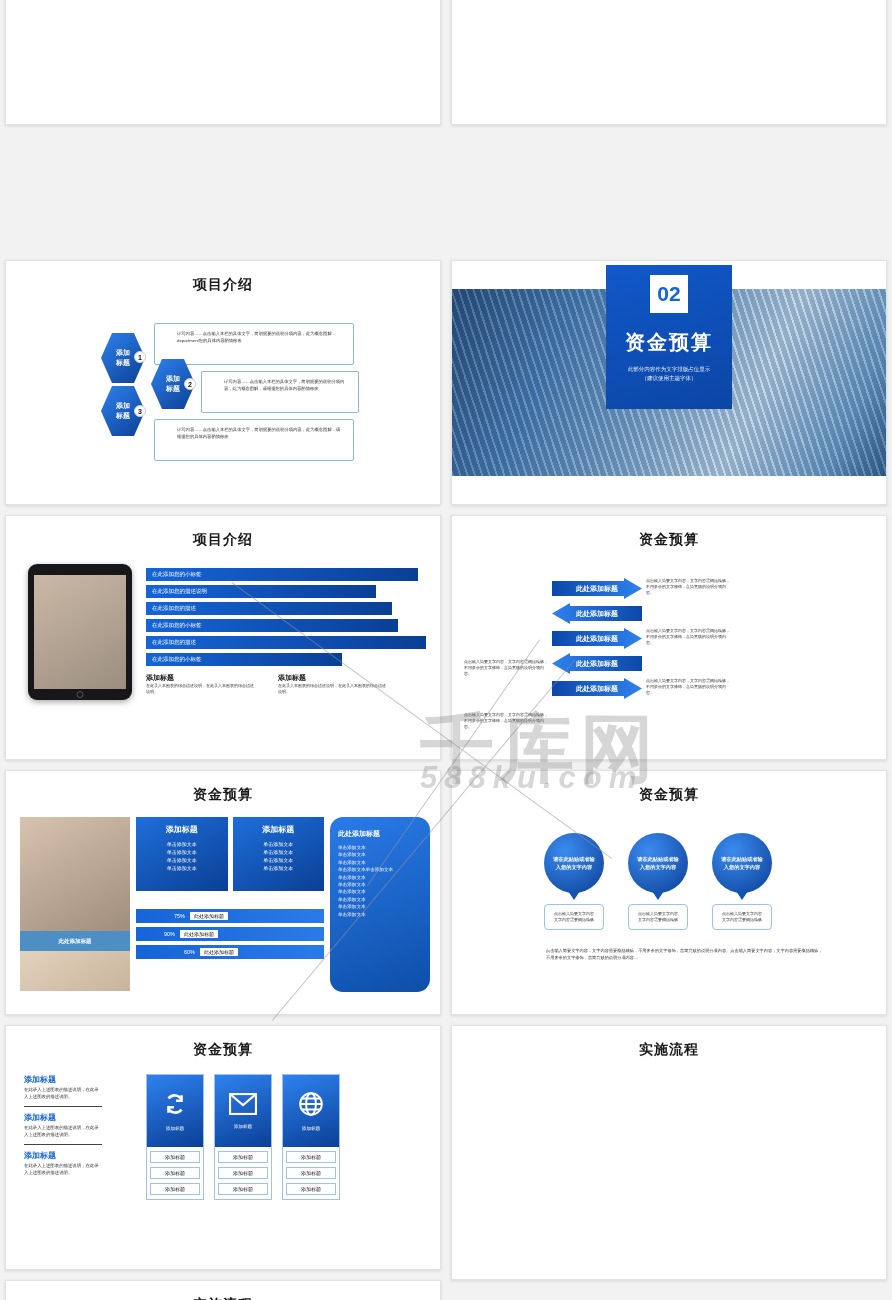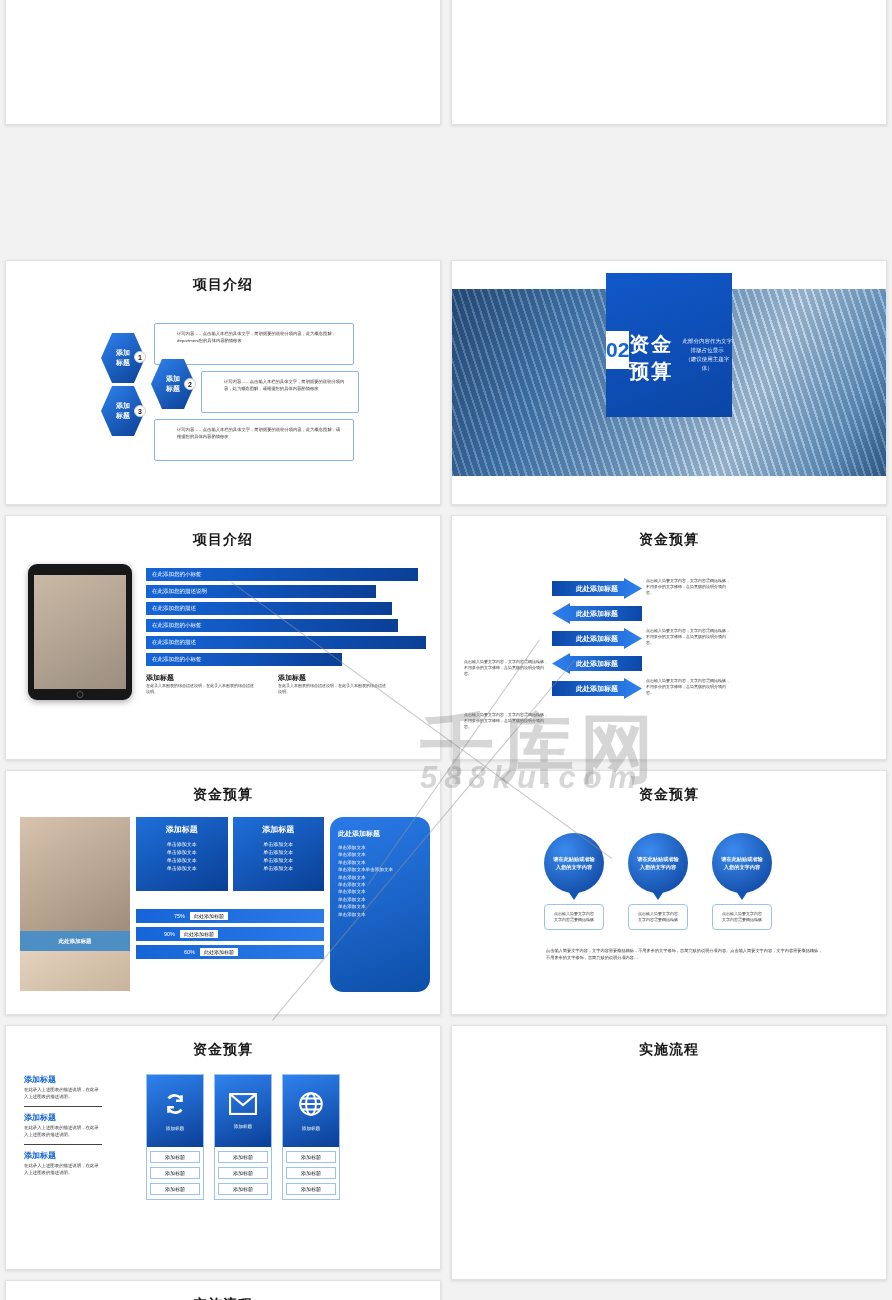--- a/index.html
+++ b/index.html
@@ -92,22 +92,22 @@
   .lefth{font-size:8px;font-weight:bold;color:#1565d8;}
   .leftp{font-size:4.4px;line-height:6.6px;color:#333;margin:2px 0 6px;}
   .hr{height:1px;background:#444;margin:4px 0 5px;}
 
   
   .cover{position:absolute;inset:0;background:#fff;}
   .coverimg{position:absolute;left:0;right:0;top:28px;bottom:28px;
             background:linear-gradient(115deg,#2a4f7c 0%,#4a7fb5 25%,#7fa8cd 48%,#bcd4e8 68%,#6e9ec9 88%,#35608f 100%);}
   .coverimg:before{content:"";position:absolute;inset:0;
     background:repeating-linear-gradient(72deg,rgba(255,255,255,.16) 0 2px,rgba(10,40,80,.22) 2px 7px);}
-  .covercard{position:absolute;left:50%;transform:translateX(-50%);top:12px;width:126px;height:144px;background:linear-gradient(160deg,#1158c9,#0b46a5);
-             display:flex;flex-direction:row;align-items:center;padding-top:10px;}
+  .covercard{position:absolute;left:50%;transform:translateX(-50%);top:4px;width:126px;height:144px;background:linear-gradient(160deg,#1158c9,#0b46a5);
+             display:flex;flex-direction:column;align-items:center;padding-top:10px;}
   .numbox{width:38px;height:38px;background:#fff;color:#1565d8;font-size:21px;font-weight:bold;display:flex;align-items:center;justify-content:center;}
   .covertitle{color:#fff;font-size:20px;font-weight:bold;margin-top:16px;letter-spacing:2px;}
   .coversub{color:#e7f0fb;font-size:5.5px;line-height:9px;text-align:center;margin-top:9px;}
 
   
   .watermark{position:absolute;left:0;top:0;width:712px;height:1300px;pointer-events:none;}
   .wm-text{position:absolute;color:rgba(120,120,120,.30);font-weight:bold;}
   .wm-cn{font-size:74px;letter-spacing:6px;}
   .wm-en{font-size:31px;letter-spacing:7px;font-style:italic;}
   .wm-line{position:absolute;background:rgba(150,150,150,.55);height:1px;transform-origin:0 0;}

